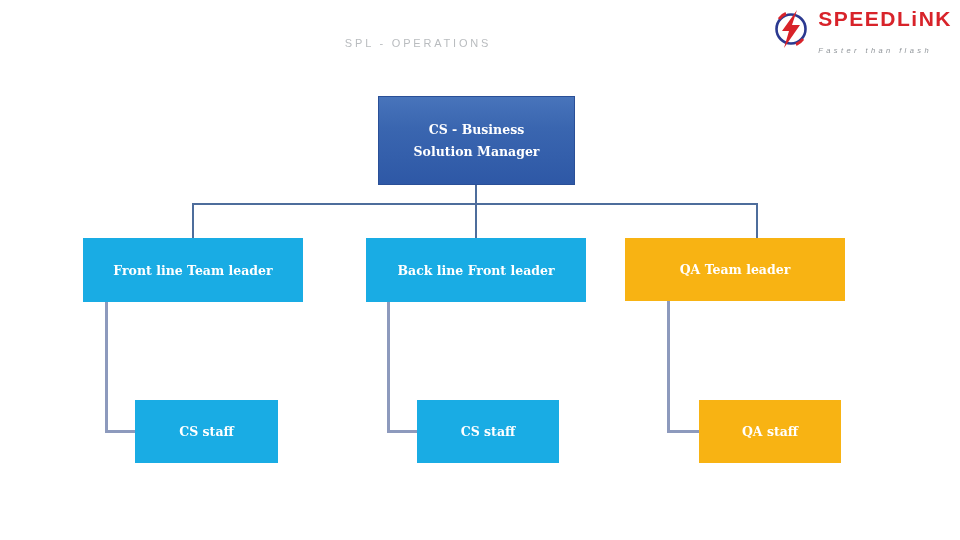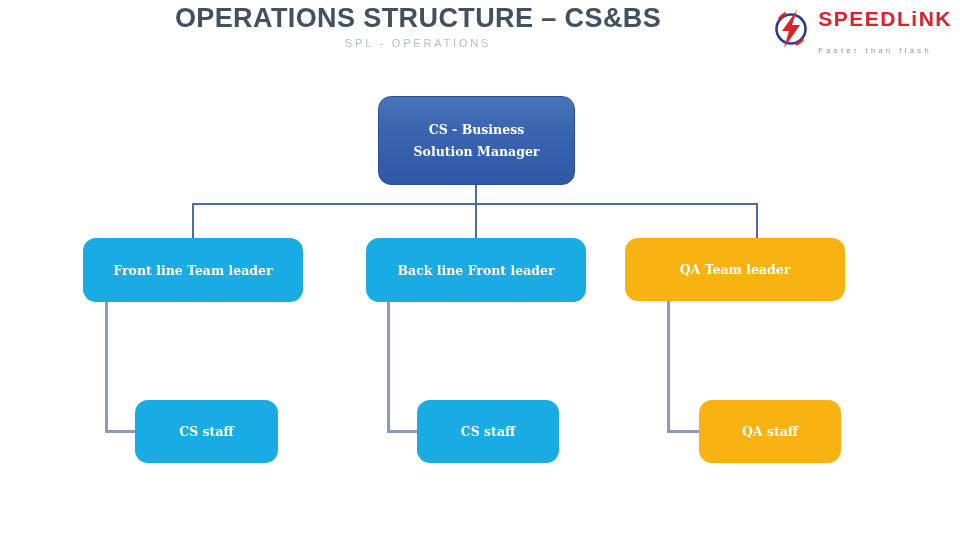--- a/index.html
+++ b/index.html
@@ -30,31 +30,31 @@
     position: absolute; top: 7px; right: 8px;
     display: flex; align-items: center; gap: 5px;
   }
   .logo-text { display: flex; flex-direction: column; }
   .brand {
     font-size: 21px; font-weight: 800; letter-spacing: 1.5px;
     line-height: 22px; font-family: "Liberation Sans", sans-serif;
   }
   .tagline {
     font-size: 7.5px; letter-spacing: 3.4px; color: #8f9499;
-    margin-top: 16px; white-space: nowrap;
+    margin-top: 16px; white-space: nowrap; font-style: italic;
   }
 
   
   .node {
     position: absolute;
     display: flex; align-items: center; justify-content: center;
     text-align: center;
     color: #ffffff;
     font-family: "DejaVu Serif", "Liberation Serif", serif;
-    font-weight: 700; font-size: 12.5px; border-radius: 13px;
+    font-weight: 700; font-size: 12.5px;
   }
   .node-root {
     left: 378px; top: 96px; width: 197px; height: 89px;
     background: linear-gradient(180deg, #4874bb 0%, #3a66b0 35%, #2e58a6 100%);
     border: 1px solid #2a4f97;
     line-height: 1.7; padding: 0 24px; box-sizing: border-box;
   }
   .node-l2-1 { left: 83px;  top: 238px; width: 220px; height: 64px; }
   .node-l2-2 { left: 366px; top: 238px; width: 220px; height: 64px; }
   .node-l2-3 { left: 625px; top: 238px; width: 220px; height: 63px; }
@@ -75,21 +75,20 @@
   .c2-vert-m  { left: 387px; top: 302px; width: 3px;  height: 131px; }
   .c2-horiz-m { left: 387px; top: 430px; width: 31px; height: 3px;  }
   .c2-vert-r  { left: 667px; top: 300px; width: 3px;  height: 133px; }
   .c2-horiz-r { left: 667px; top: 430px; width: 33px; height: 3px;  }
 </style>
 </head>
 <body>
 
 <div class="slide">
 
-  <div class="title">OPERATIONS STRUCTURE – CS&amp;BS</div>
   <div class="subtitle">SPL - OPERATIONS</div>
 
   <div class="logo">
     <span>
       <svg width="44" height="44" viewBox="0 0 44 44">
         <circle cx="22" cy="22" r="14.5" fill="none" stroke="#2b3990" stroke-width="2.6"></circle>
         <path d="M 10 12 A 15.5 15.5 0 0 1 17 6.5" fill="none" stroke="#d8232a" stroke-width="3"></path>
         <path d="M 34 32 A 15.5 15.5 0 0 1 27 37.5" fill="none" stroke="#d8232a" stroke-width="3"></path>
         <polygon points="28,3 13,24 20,24 15,41 31,18 23,18" fill="#d8232a"></polygon>
       </svg>

